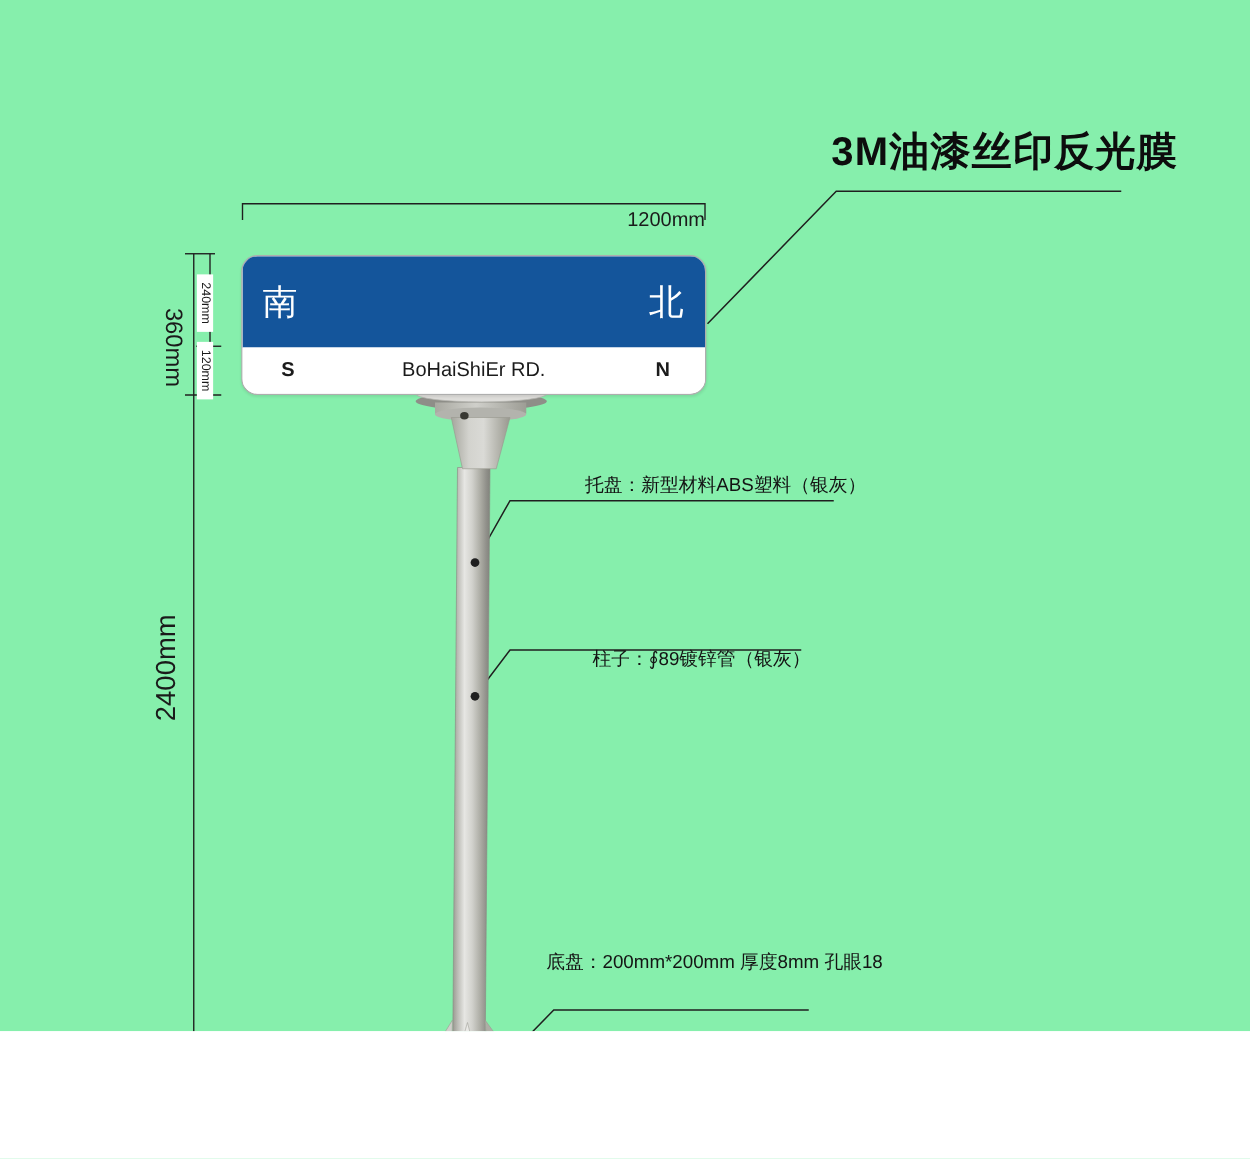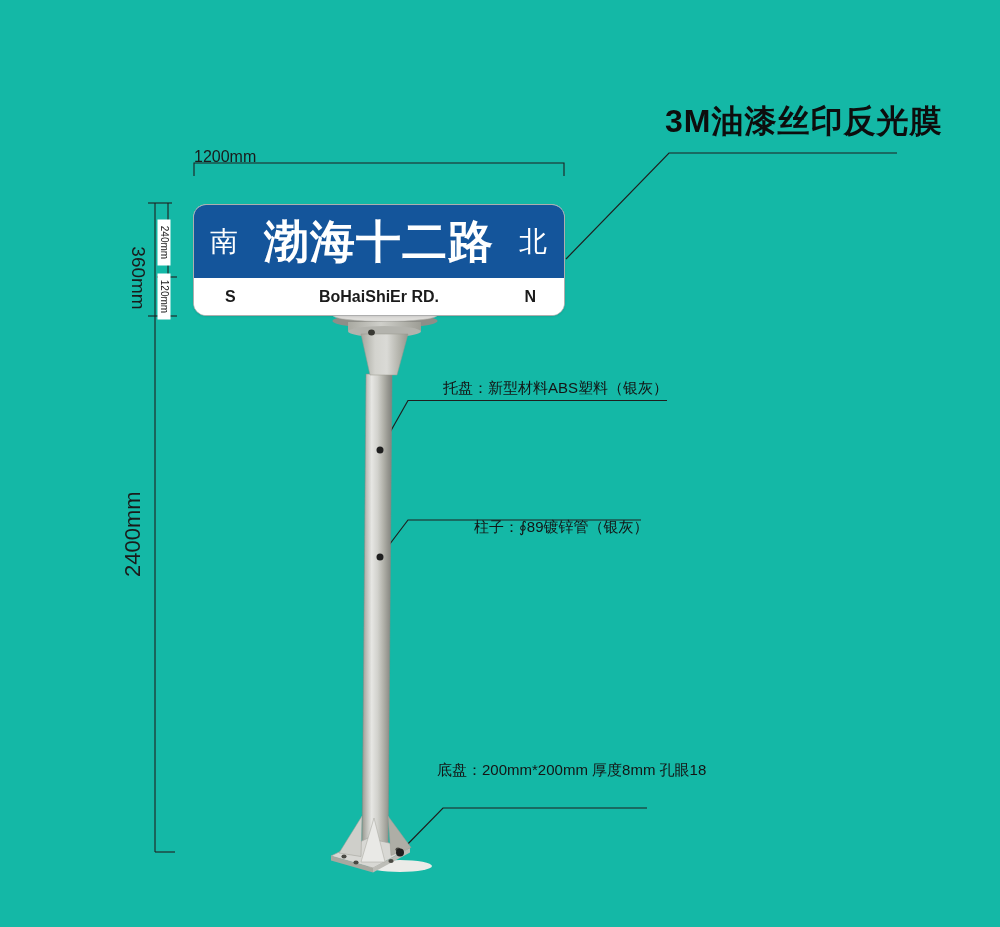--- a/index.html
+++ b/index.html
@@ -1,51 +1,51 @@
 <!DOCTYPE html>
 <html><head>
 <meta charset="utf-8">
 <style>
   html,body{margin:0;padding:0;background:#ffffff;}
   .canvas{
     position:relative;
-    width:1000px;height:927px;
-    background:#14b8a6;
+    width:1000px;height:825px;
+    background:#86efac;
     font-family:"Liberation Sans","DejaVu Sans",sans-serif;
     color:#1a1a1a;
     overflow:hidden;
   }
   .overlay{position:absolute;left:0;top:0;width:1000px;height:927px;}
 
   
   .film-label{
     position:absolute;left:665px;top:100px;
     font-size:32px;font-weight:700;letter-spacing:1px;color:#0d0d0d;
     white-space:nowrap;
   }
   .dim{position:absolute;color:#1a1a1a;white-space:nowrap;}
-  .dim-width{left:194px;top:148px;width:370px;text-align:left;font-size:16px;}
+  .dim-width{left:194px;top:168px;width:370px;text-align:right;font-size:16px;}
   .dim-board-h{
     left:103px;top:268px;width:70px;height:20px;line-height:20px;
     text-align:center;font-size:19px;transform:rotate(90deg);
   }
   .dim-blue-h{
     left:141px;top:236px;width:46px;height:13px;line-height:13px;
     text-align:center;font-size:10px;transform:rotate(90deg);background:#fff;
   }
   .dim-white-h{
     left:141px;top:290px;width:46px;height:13px;line-height:13px;
     text-align:center;font-size:10px;transform:rotate(90deg);background:#fff;
   }
   .dim-pole-h{
     left:92px;top:525px;width:82px;height:22px;line-height:22px;
     text-align:center;font-size:22px;transform:rotate(-90deg);
   }
   .note{position:absolute;font-size:15px;color:#141414;white-space:nowrap;}
-  .note-tray{left:443px;top:379px;}
+  .note-tray{left:468px;top:379px;}
   .note-pole{left:474px;top:518px;}
   .note-base{left:437px;top:760px;line-height:19px;}
   .note-base span{display:block;}
 
   
   .signboard{
     position:absolute;left:193px;top:204px;width:372px;height:112px;
     box-sizing:border-box;border:1px solid #aeaeae;border-radius:13px;
     background:#ffffff;overflow:hidden;
     box-shadow:0 1px 2px rgba(0,0,0,0.08);
@@ -67,21 +67,21 @@
   .sign-white{
     position:relative;height:37px;background:#ffffff;
     display:flex;align-items:center;justify-content:center;color:#1b1b1b;
   }
   .sign-dir-en{
     position:absolute;top:50%;transform:translateY(-50%);
     font-size:16px;font-weight:700;
   }
   .sign-dir-en.left{left:31px;}
   .sign-dir-en.right{right:28px;}
-  .sign-road-en{font-size:16px;font-weight:700;white-space:nowrap;}
+  .sign-road-en{font-size:16px;font-weight:400;white-space:nowrap;}
 </style>
 </head>
 <body>
 
 <div class="canvas">
 
   <svg class="overlay" viewBox="0 0 1000 927">
     <defs>
       <linearGradient id="gPole" x1="0" y1="0" x2="1" y2="0">
         <stop offset="0" stop-color="#98988f"></stop>
@@ -161,21 +161,20 @@
 
   <div class="dim dim-width">1200mm</div>
   <div class="dim dim-board-h">360mm</div>
   <div class="dim dim-blue-h">240mm</div>
   <div class="dim dim-white-h">120mm</div>
   <div class="dim dim-pole-h">2400mm</div>
 
   <div class="signboard">
     <div class="sign-blue">
       <span class="sign-dir-cn left">南</span>
-      <span class="sign-road-cn">渤海十二路</span>
       <span class="sign-dir-cn right">北</span>
     </div>
     <div class="sign-white">
       <span class="sign-dir-en left">S</span>
       <span class="sign-road-en">BoHaiShiEr RD.</span>
       <span class="sign-dir-en right">N</span>
     </div>
   </div>
 
   <div class="note note-tray">托盘：新型材料ABS塑料（银灰）</div>

